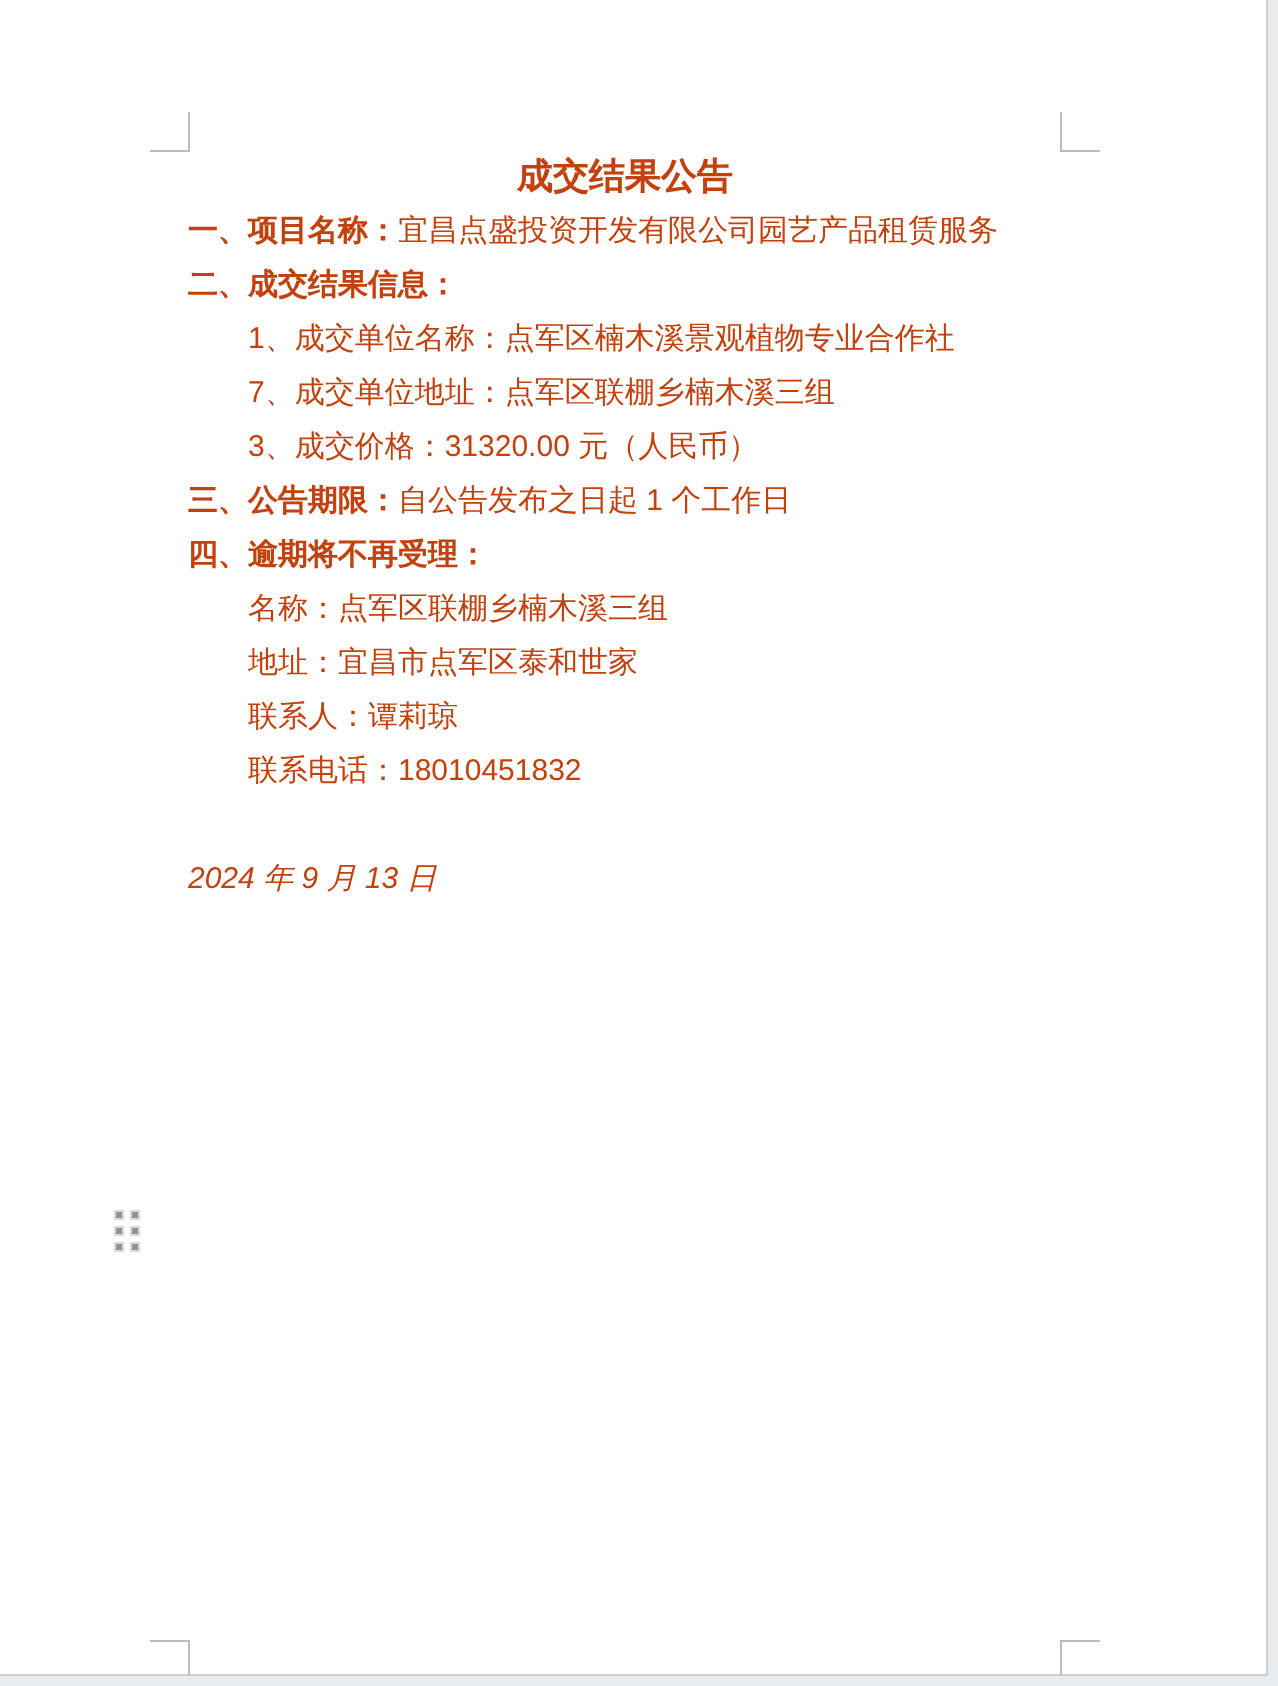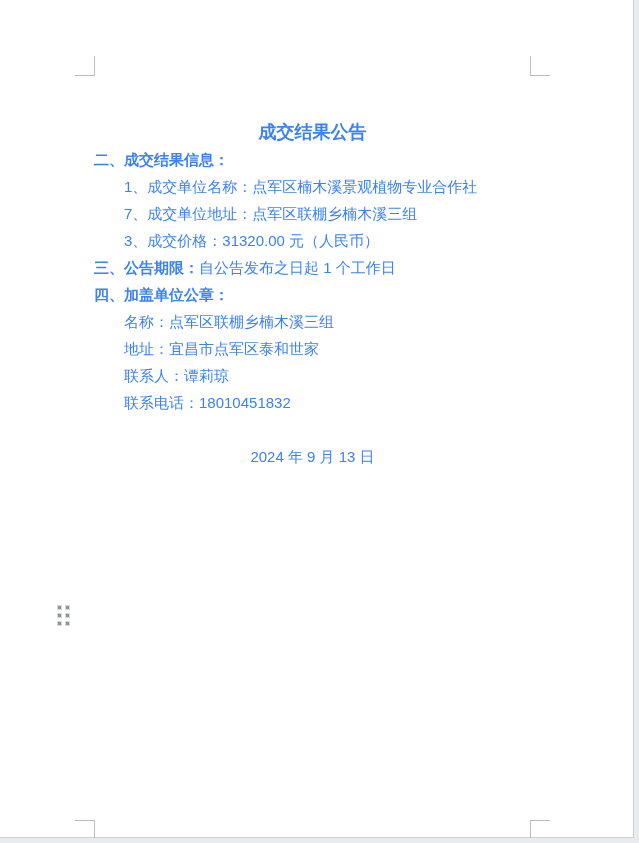--- a/index.html
+++ b/index.html
@@ -36,44 +36,44 @@
   .mark.tl { left: 75px; top: 56px;  border-right-width: 1px; border-bottom-width: 1px; }
   .mark.tr { left: 530px; top: 56px; border-left-width: 1px;  border-bottom-width: 1px; }
   .mark.bl { left: 75px; top: 820px; height: 17px; border-right-width: 1px; border-top-width: 1px; }
   .mark.br { left: 530px; top: 820px; height: 17px; border-left-width: 1px;  border-top-width: 1px; }
 
   .content {
     position: absolute;
     left: 94px;
     top: 75px;
     width: 437px;
-    color: #3b82f6;
+    color: #c2410c;
     font-size: 15px;
     line-height: 27px;
-    margin-top: 44px;
   }
   .content p, .content h1 {
     margin: 0;
     padding: 0;
   }
   .doc-title {
     font-size: 18px;
     font-weight: 700;
     text-align: center;
     line-height: 27px;
   }
   .sec b { font-weight: 700; }
   .indent { text-indent: 2em; }
   .para {
     text-indent: 2em;
     text-align: justify;
   }
   .date-line {
     margin-top: 27px !important;
-    text-align: center;
+    text-align: left;
+    font-style: italic;
   }
 
   
   .handle {
     position: absolute;
     left: 58px;
     top: 606px;
     width: 12px;
     height: 20px;
     display: grid;
@@ -98,29 +98,30 @@
   <div class="page">
 
     <div class="mark tl"></div>
     <div class="mark tr"></div>
     <div class="mark bl"></div>
     <div class="mark br"></div>
 
     <div class="content">
       <h1 class="doc-title">成交结果公告</h1>
 
+      <p class="sec"><b>一、项目名称：</b><span>宜昌点盛投资开发有限公司园艺产品租赁服务</span></p>
 
       <p class="sec"><b>二、成交结果信息：</b></p>
       <p class="indent">1、成交单位名称：点军区楠木溪景观植物专业合作社</p>
       <p class="indent">7、成交单位地址：点军区联棚乡楠木溪三组</p>
       <p class="indent">3、成交价格：31320.00 元（人民币）</p>
 
       <p class="sec"><b>三、公告期限：</b><span>自公告发布之日起 1 个工作日</span></p>
 
-      <p class="sec"><b>四、加盖单位公章：</b></p>
+      <p class="sec"><b>四、逾期将不再受理：</b></p>
 
 
       <p class="indent">名称：点军区联棚乡楠木溪三组</p>
       <p class="indent">地址：宜昌市点军区泰和世家</p>
       <p class="indent">联系人：谭莉琼</p>
       <p class="indent">联系电话：18010451832</p>
 
       <p class="date-line">2024 年 9 月 13 日</p>
     </div>
 

